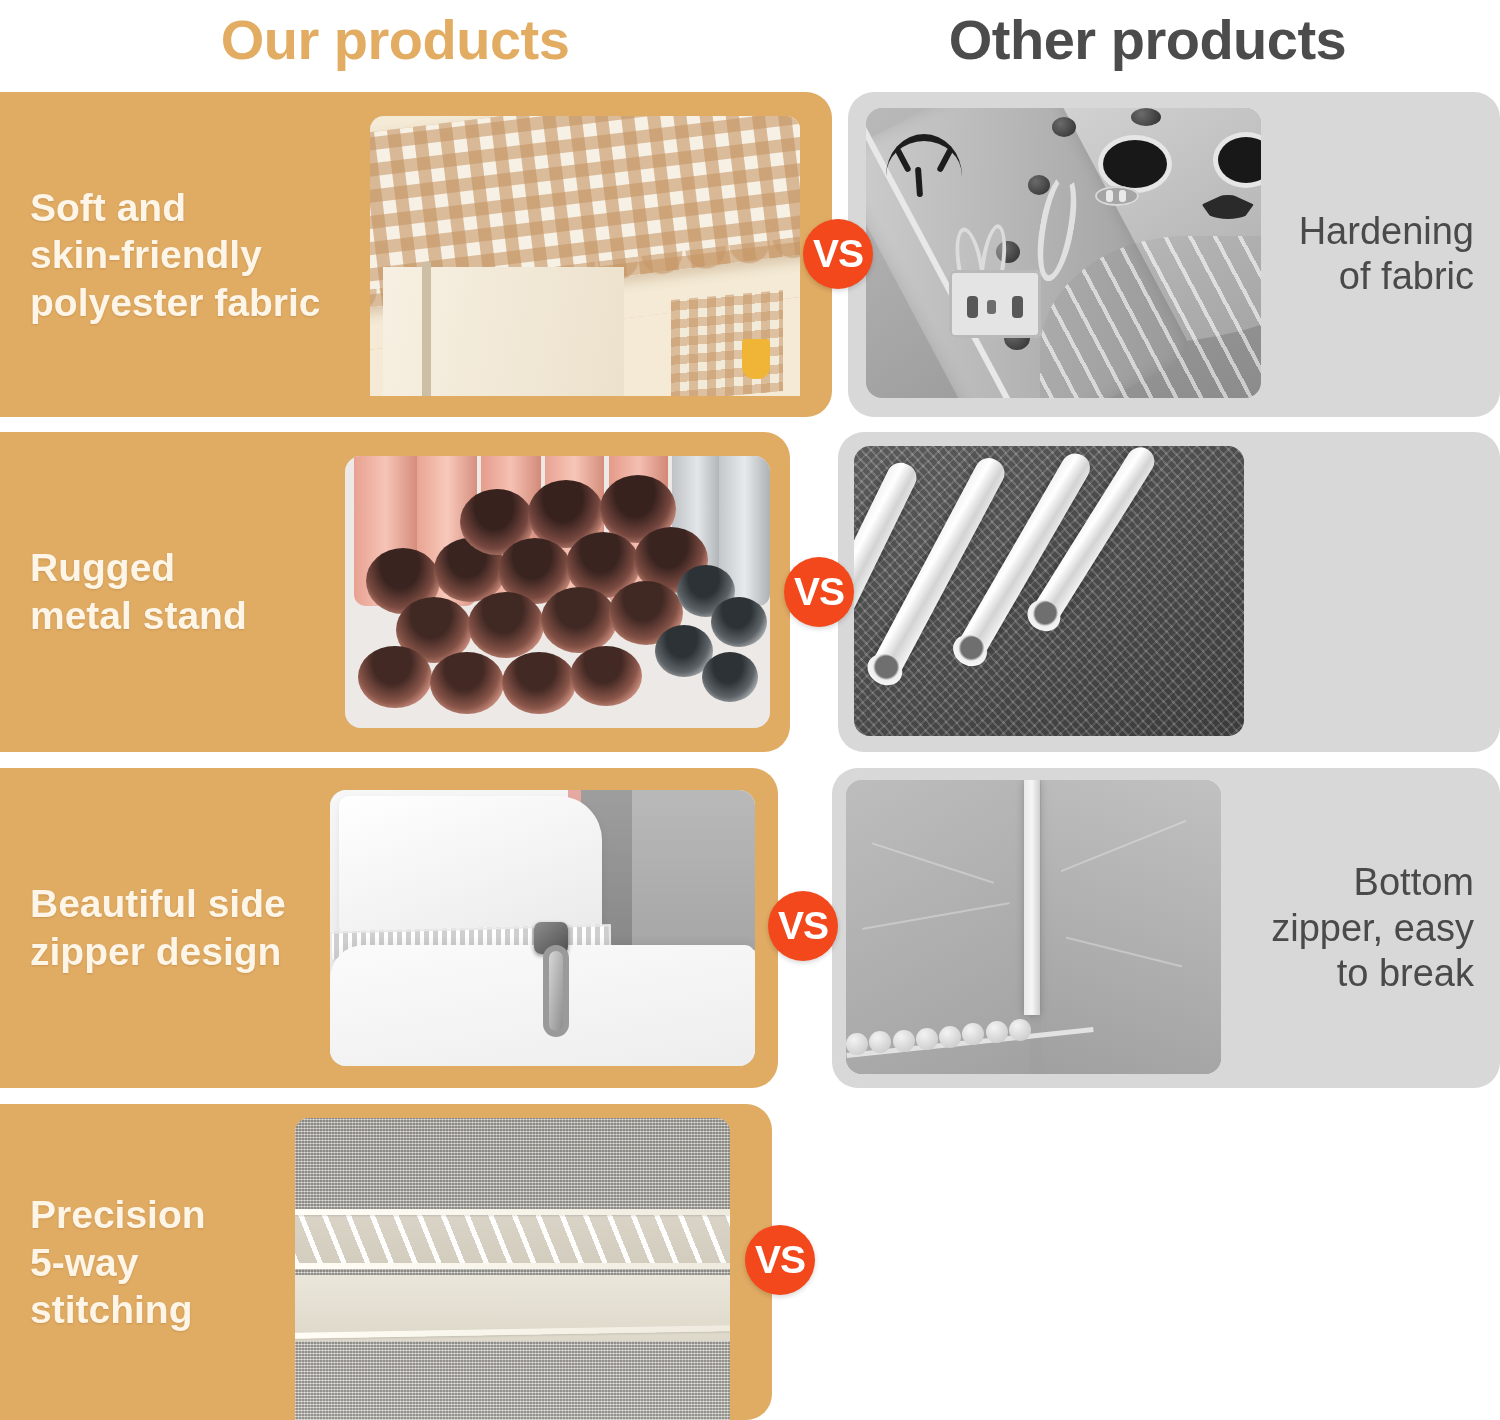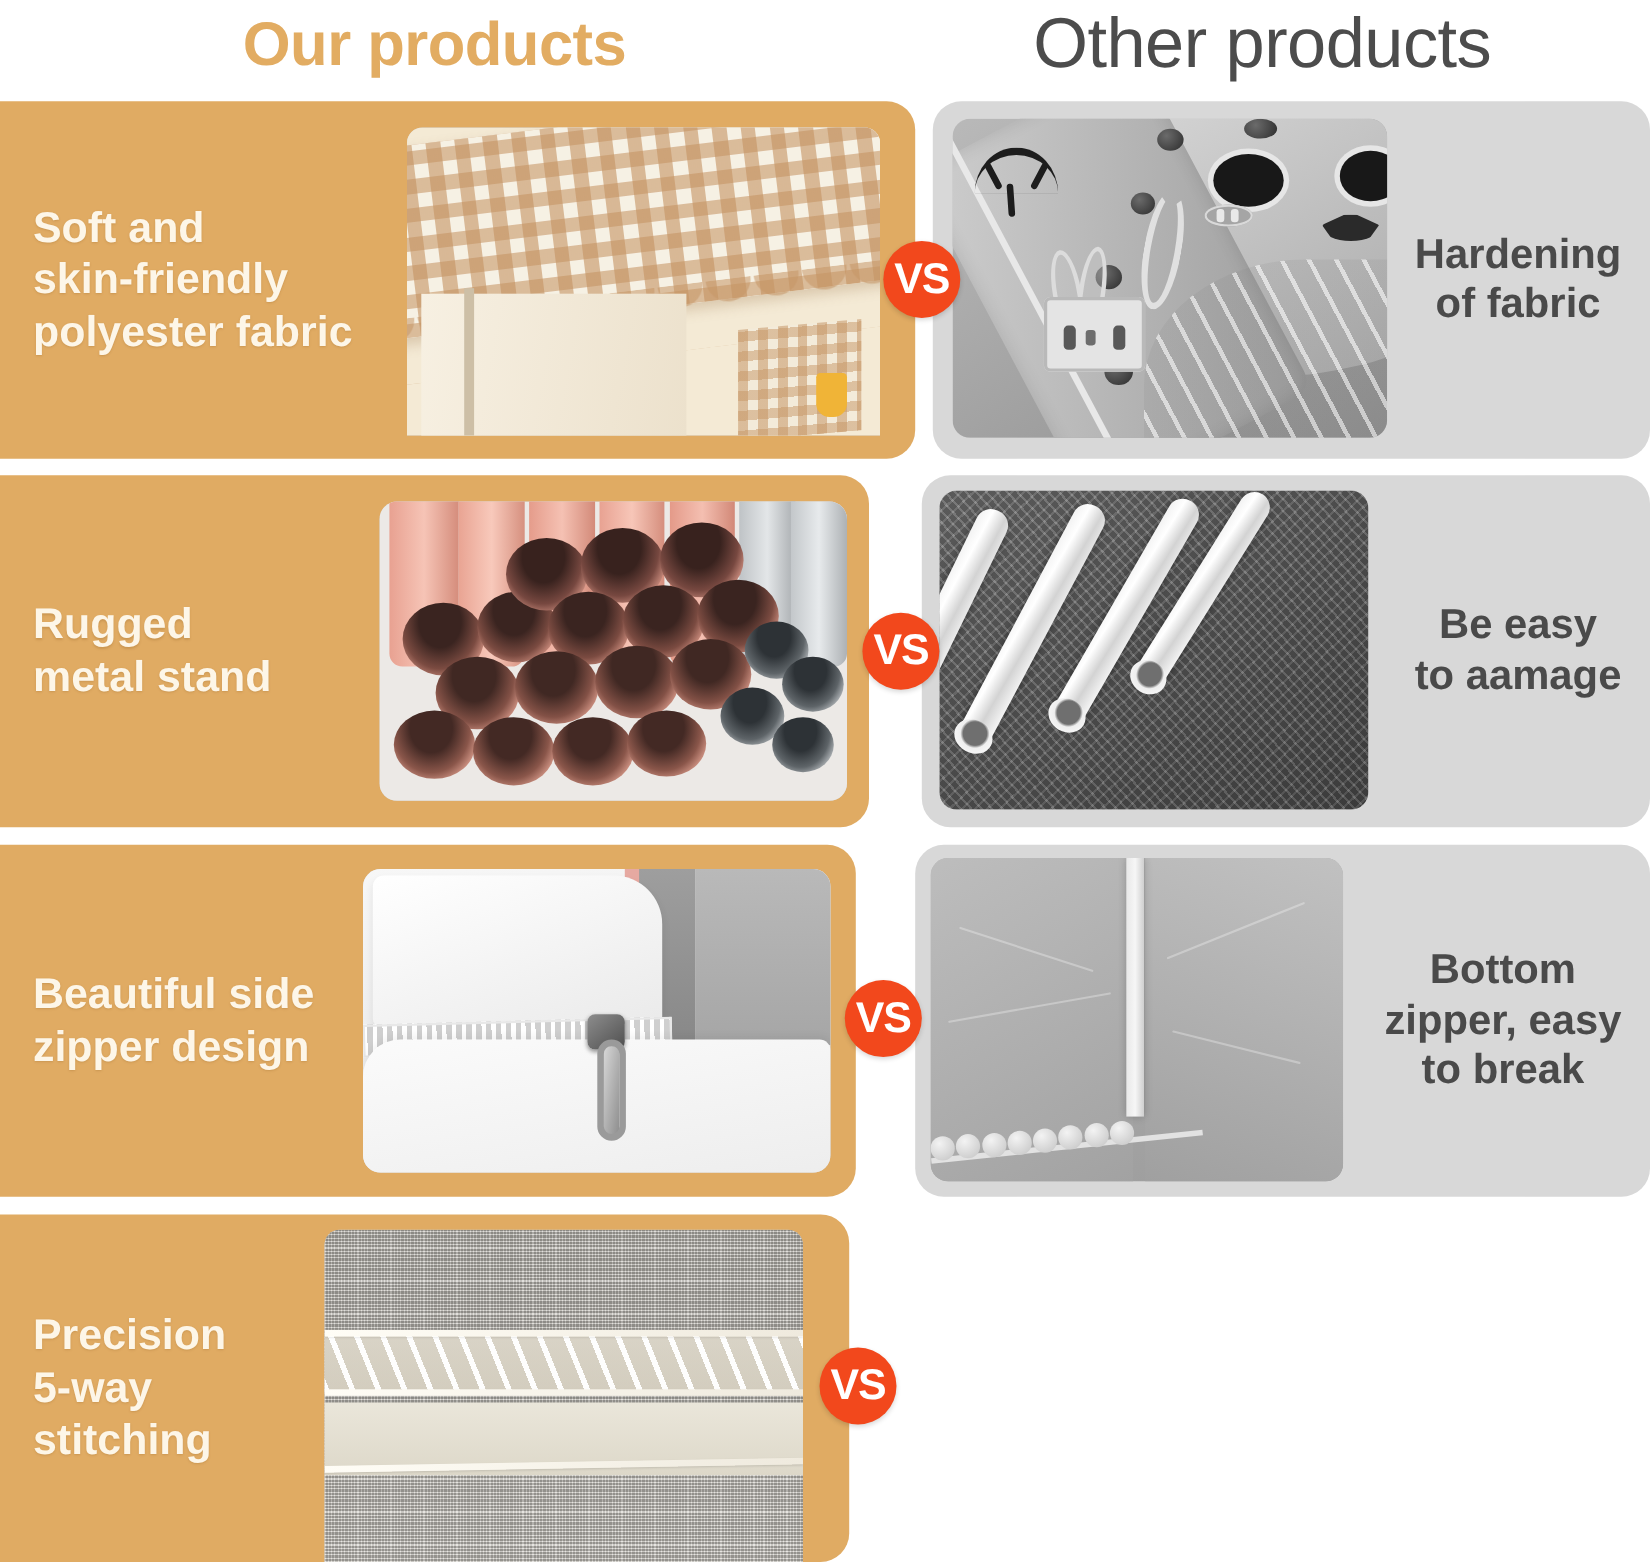--- a/index.html
+++ b/index.html
@@ -17,21 +17,21 @@
   .head-ours {
     position: absolute; left: 0; top: 0; width: 790px; height: 78px;
     display: flex; align-items: center; justify-content: center;
     font-size: 56px; font-weight: bold; color: #e2ac62;
     letter-spacing: -0.5px;
     text-shadow: 1px 1px 0 rgba(255,255,255,0.6);
   }
   .head-others {
     position: absolute; left: 795px; top: 0; width: 705px; height: 78px;
     display: flex; align-items: center; justify-content: center;
-    font-size: 64px; font-weight: normal; color: #4c4c4c;
+    font-size: 56px; font-weight: bold; color: #4c4c4c;
     letter-spacing: -0.5px;
   }
 
   
   .row { position: absolute; left: 0; width: 1196px; }
   .row-1 { top: 92px;  height: 325px; }
   .row-2 { top: 432px; height: 320px; }
   .row-3 { top: 768px; height: 320px; }
   .row-4 { top: 1104px; height: 316px; }
 
@@ -62,22 +62,22 @@
     border-radius: 26px;
   }
   .row-1 .panel-right { left: 848px; width: 652px; }
   .row-2 .panel-right { left: 838px; width: 662px; }
   .row-3 .panel-right { left: 832px; width: 668px; }
   .row-4 .panel-right { left: 795px; width: 705px; }
 
   .label-right {
     position: absolute; right: 26px; top: 50%;
     transform: translateY(-50%);
-    color: #4a4a4a; font-size: 38px; font-weight: 700;
-    line-height: 1.2; text-align: center; white-space: pre-line;
+    color: #4a4a4a; font-size: 38px; font-weight: 400;
+    line-height: 1.2; text-align: right; white-space: pre-line;
   }
 
   
   .photo {
     position: absolute; overflow: hidden; border-radius: 16px;
     background: #cfcfcf;
   }
   .photo-inner { position: absolute; inset: 0; }
 
   
@@ -493,22 +493,20 @@
 
     <div class="panel-right">
       <div class="photo" style="left:16px; top:14px; width:390px; height:290px;">
         <div class="art-clear photo-inner">
           <div class="ctube" style="left:-4%;  top:2%;  width:30px; height:86%; transform:rotate(26deg);"></div>
           <div class="ctube" style="left:18%;  top:0%;  width:30px; height:84%; transform:rotate(28deg);"></div>
           <div class="ctube" style="left:40%;  top:-2%; width:29px; height:80%; transform:rotate(30deg);"></div>
           <div class="ctube" style="left:58%;  top:-4%; width:28px; height:70%; transform:rotate(32deg);"></div>
         </div>
       </div>
-      <div class="label-right">Be easy
-to aamage</div>
     </div>
 
     <div class="vs-badge" style="left:784px; top:125px;">VS</div>
   </div>
 
   <div class="row row-3">
     <div class="panel-left">
       <div class="label-left">Beautiful side
 zipper design</div>
       <div class="photo" style="left:330px; top:22px; width:425px; height:276px;">

